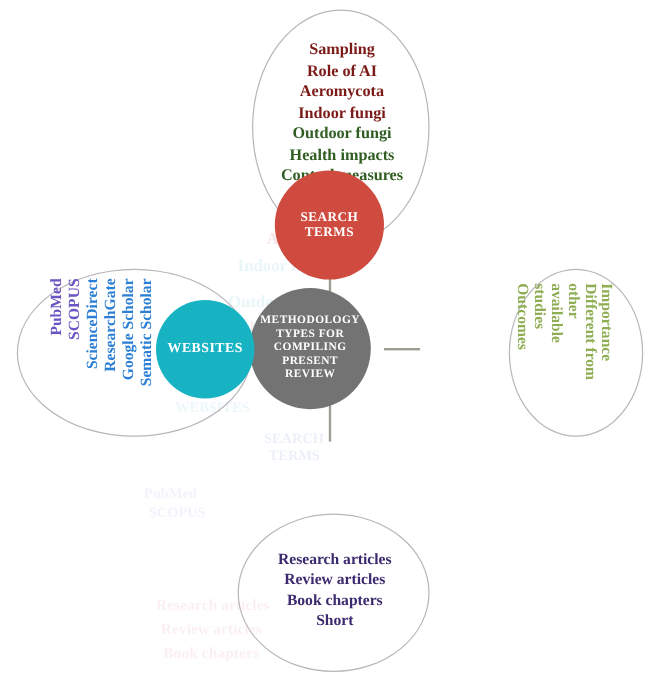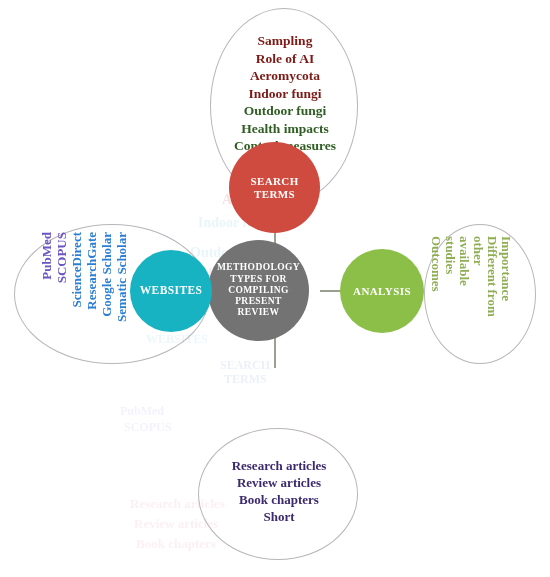--- a/index.html
+++ b/index.html
@@ -205,20 +205,15 @@
       <span>REVIEW</span>
     </div>
   </div>
 
   <div class="node" id="node-websites">
     <div>
       <span>WEBSITES</span>
     </div>
   </div>
 
-  <div class="node" id="node-analysis">
-    <div>
-      <span>ANALYSIS</span>
-    </div>
-  </div>
 
 
 </div>
 
 </body></html>

